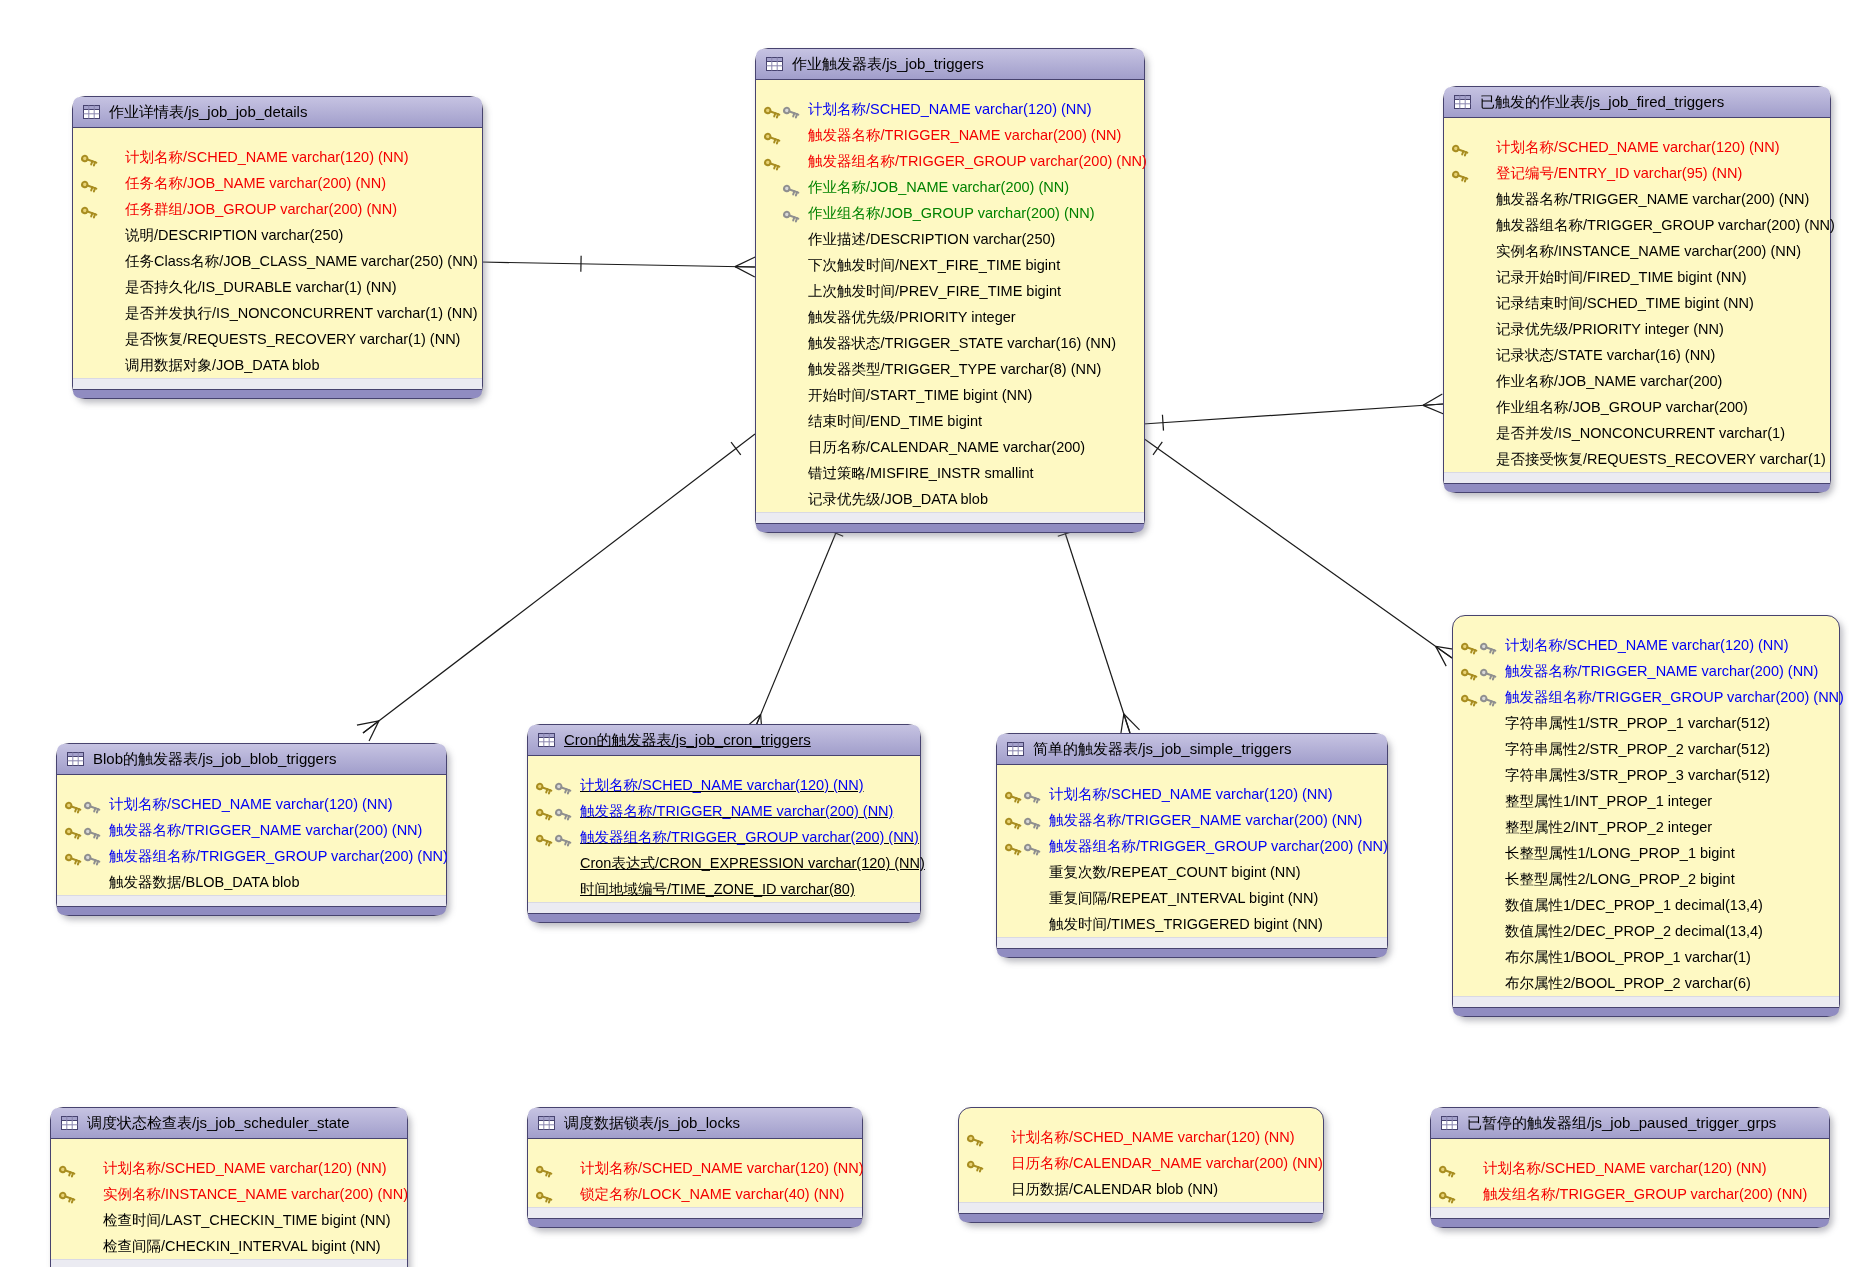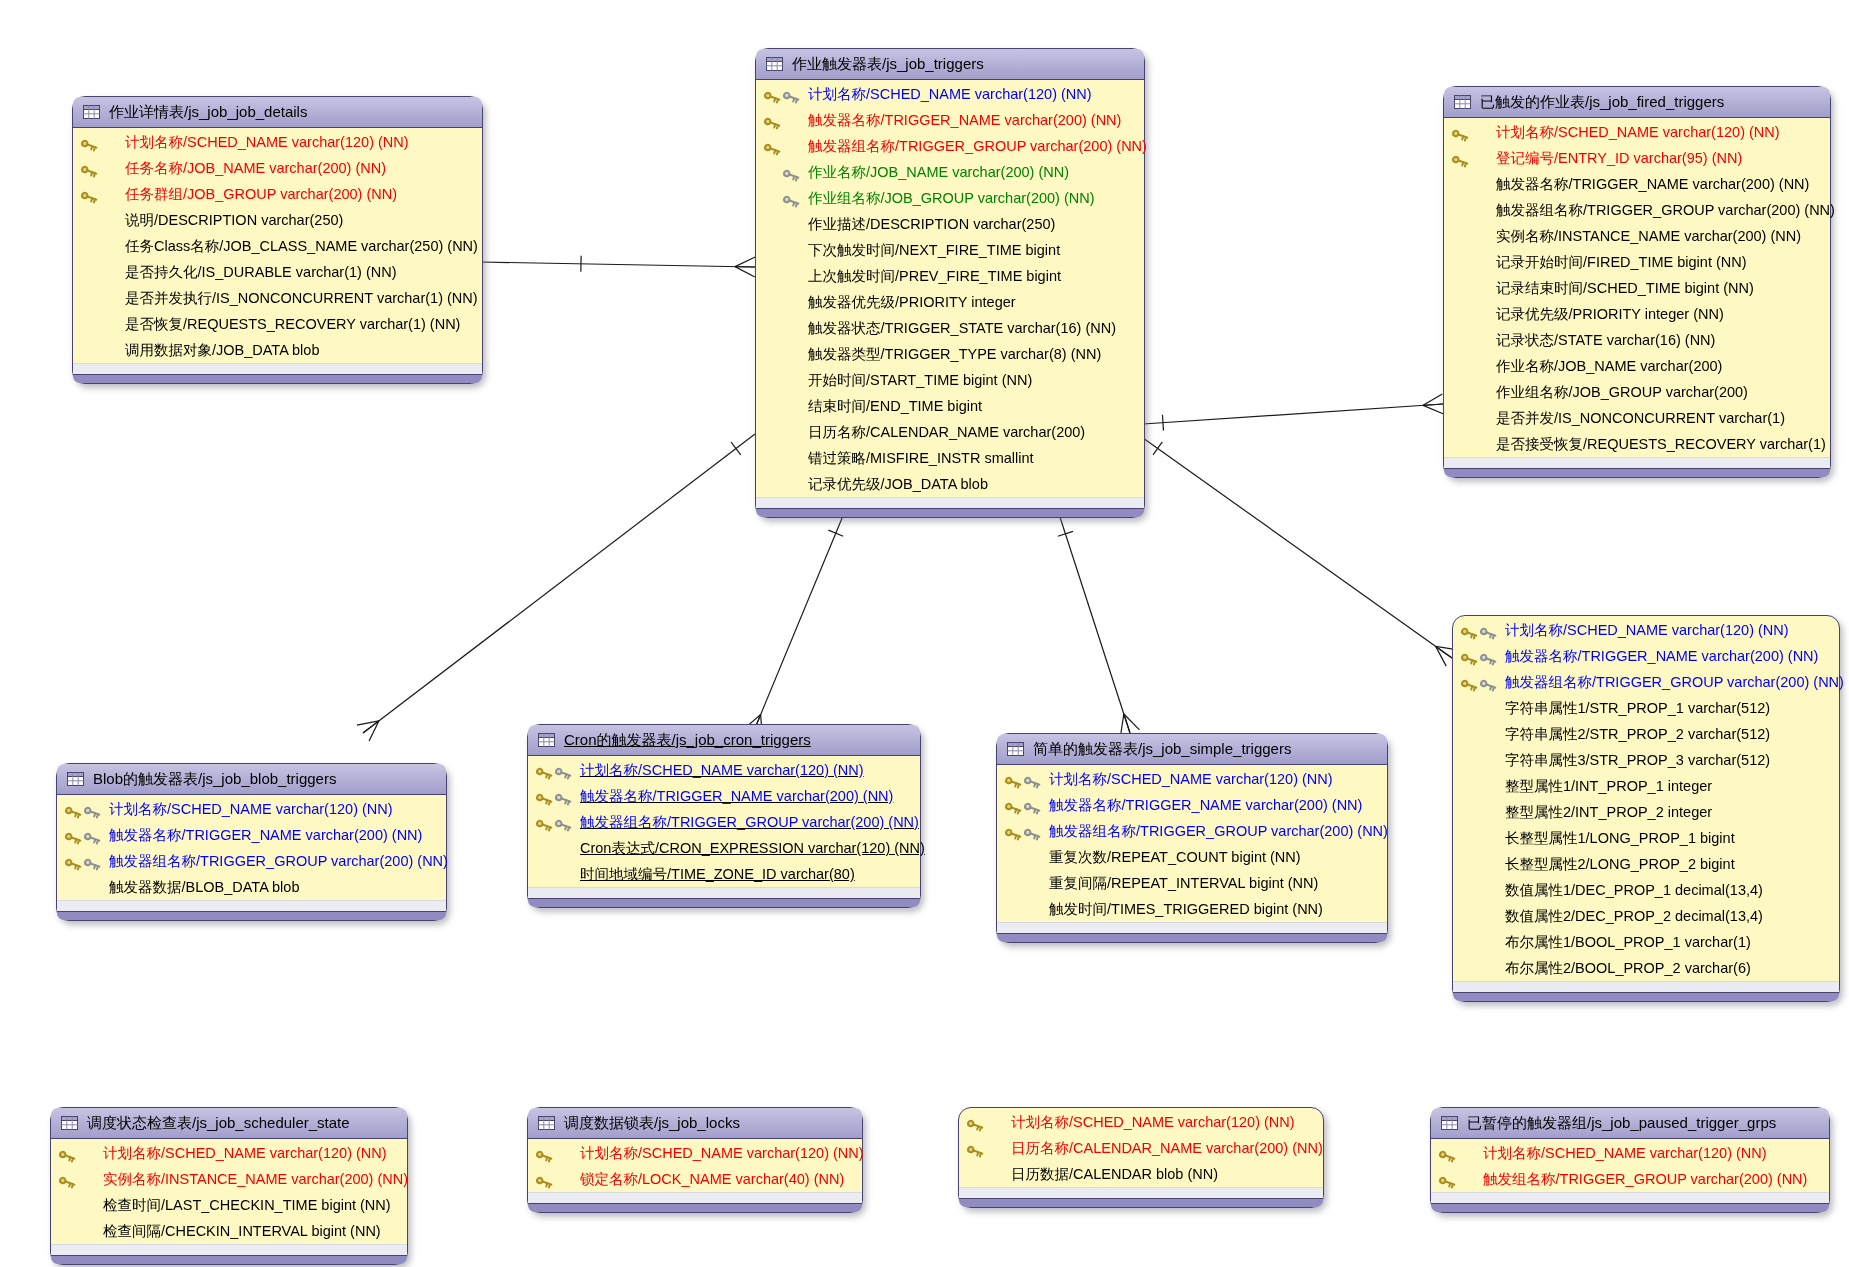--- a/index.html
+++ b/index.html
@@ -21,21 +21,21 @@
   .thead{
     height:30px;
     background:linear-gradient(#c6c3e2,#a19ecb);
     border-bottom:1px solid #47436f;
     border-radius:7px 7px 0 0;
     display:flex;align-items:center;
     padding:0 10px;
     font-size:15px;color:#000;white-space:nowrap;
   }
   .thead .ticon{margin-right:9px;flex:0 0 auto;}
-  .rows{padding-top:1px;}
+  .rows{padding-top:16px;}
   .frow{
     position:relative;height:26px;line-height:26px;
     font-size:14.5px;padding-left:52px;white-space:nowrap;
   }
   .frow .k1{position:absolute;left:7px;top:6px;}
   .frow .k2{position:absolute;left:26px;top:6px;}
   .c-pk{color:#f40000;}
   .c-pkfk{color:#0000f4;}
   .c-fk{color:#008200;}
   .c-none{color:#000000;}
@@ -246,21 +246,21 @@
         <div class="frow c-none"><span>记录优先级/PRIORITY integer (NN)</span></div>
         <div class="frow c-none"><span>记录状态/STATE varchar(16) (NN)</span></div>
         <div class="frow c-none"><span>作业名称/JOB_NAME varchar(200)</span></div>
         <div class="frow c-none"><span>作业组名称/JOB_GROUP varchar(200)</span></div>
         <div class="frow c-none"><span>是否并发/IS_NONCONCURRENT varchar(1)</span></div>
         <div class="frow c-none"><span>是否接受恢复/REQUESTS_RECOVERY varchar(1)</span></div>
       </div>
       <div class="tfoot"></div>
       <div class="tbar"></div>
     </div>
-    <div class="db-table" style="left: 56px; top: 763px; width: 389px;">
+    <div class="db-table" style="left: 56px; top: 743px; width: 389px;">
       <div class="thead">
         <svg class="ticon" width="17" height="14" viewBox="0 0 17 14">
           <rect x="0.5" y="0.5" width="16" height="13" fill="#ffffff" stroke="#47436f"></rect>
           <rect x="0.5" y="0.5" width="16" height="4" fill="#a5a2cc" stroke="#47436f"></rect>
           <line x1="5.8" y1="0.5" x2="5.8" y2="13.5" stroke="#8a87b0"></line>
           <line x1="11.2" y1="0.5" x2="11.2" y2="13.5" stroke="#8a87b0"></line>
           <line x1="0.5" y1="8.8" x2="16.5" y2="8.8" stroke="#8a87b0"></line>
         </svg>
         <span>Blob的触发器表/js_job_blob_triggers</span>
       </div>

